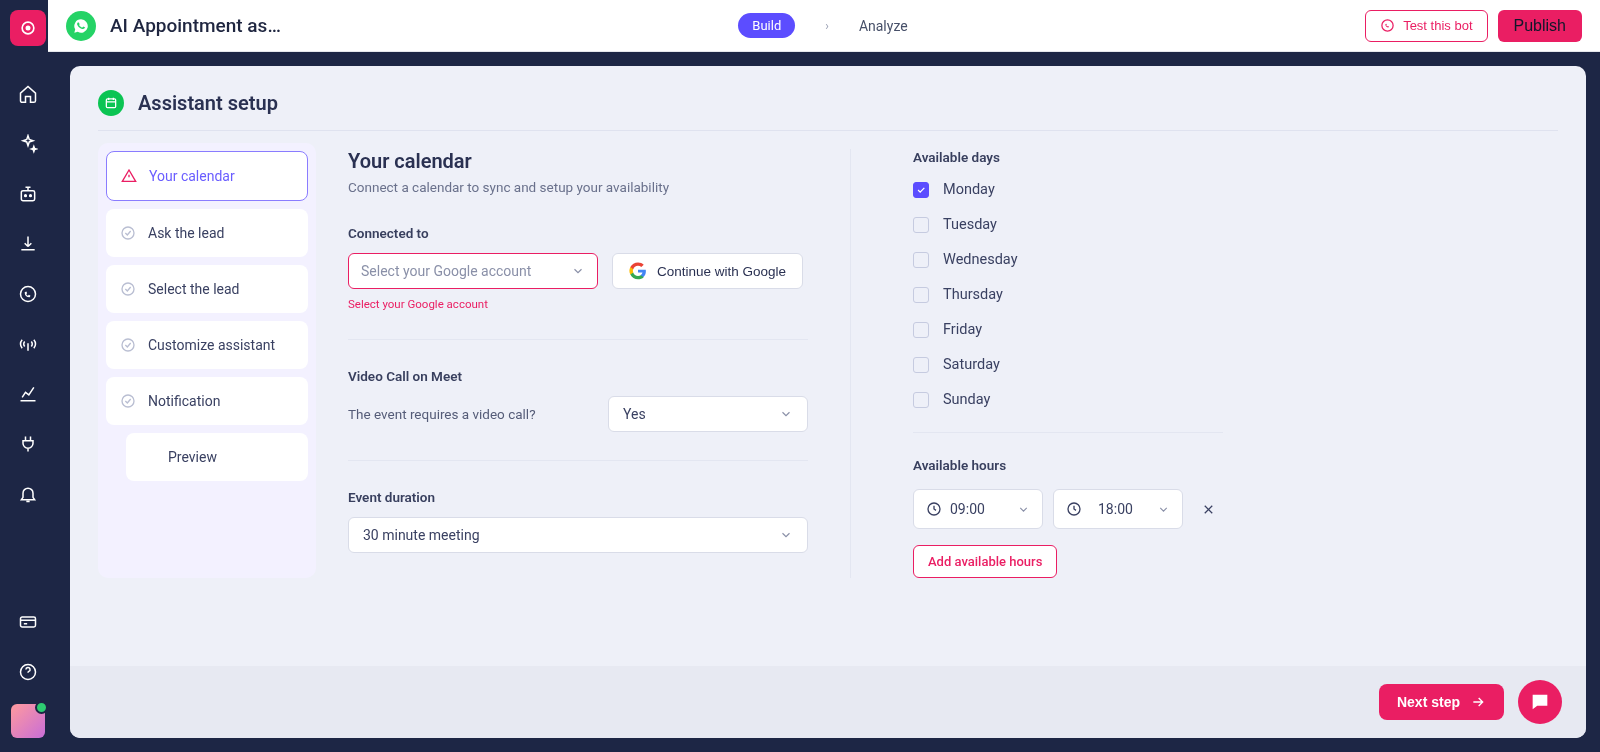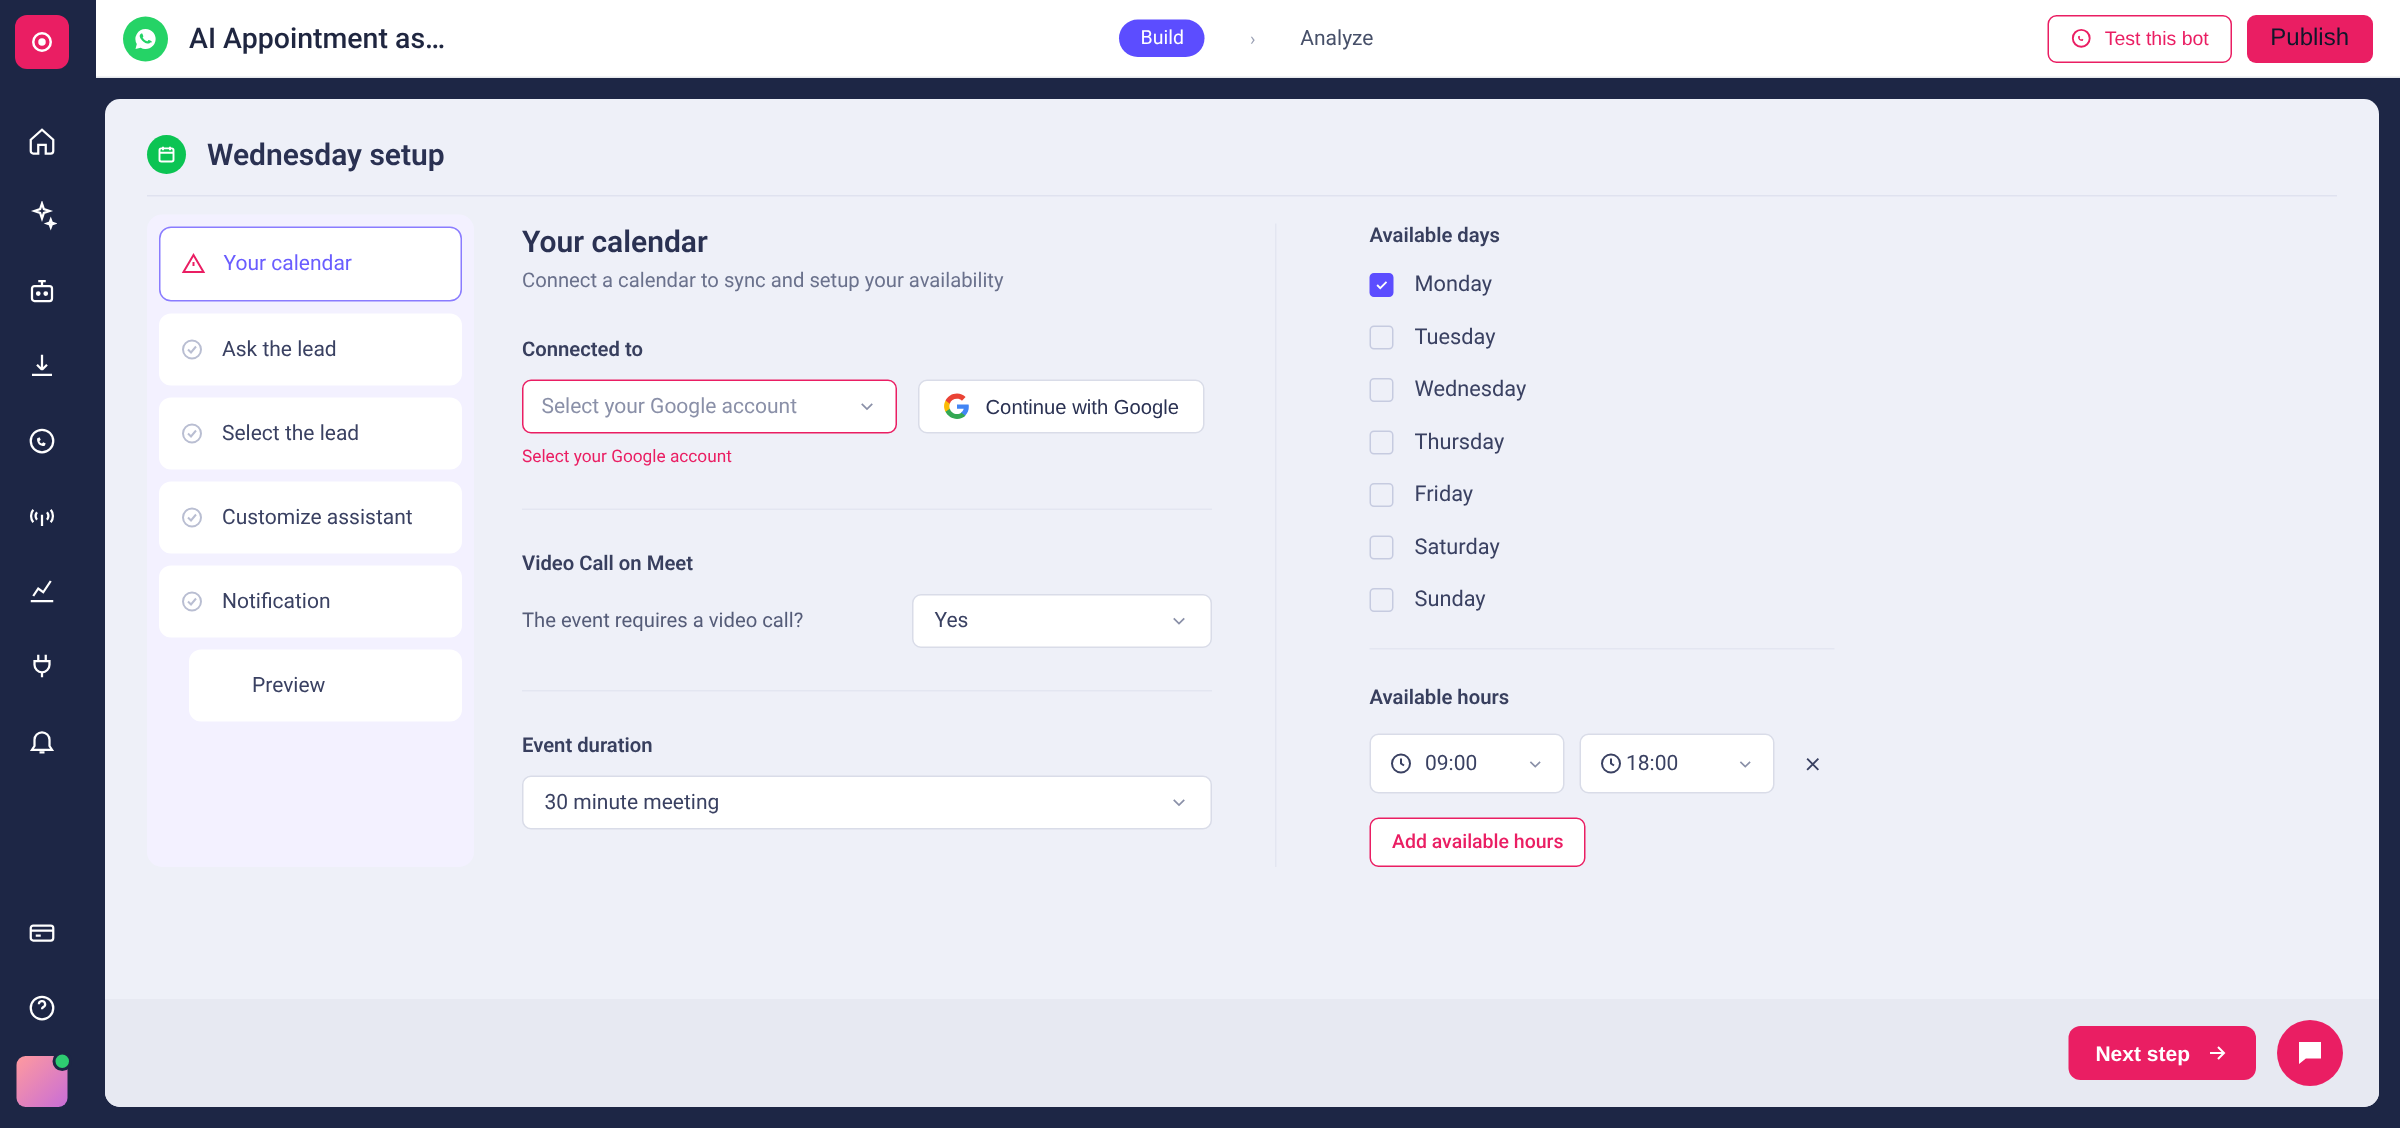--- a/index.html
+++ b/index.html
@@ -7,21 +7,21 @@
 
   
   .nav-sidebar { position: absolute; left: 0; top: 0; width: 56px; height: 100%; background: #1d2645; display: flex; flex-direction: column; align-items: center; padding-top: 10px; }
   .nav-logo { width: 36px; height: 36px; background: #ea1e63; border-radius: 8px; display: flex; align-items: center; justify-content: center; color: #fff; margin-bottom: 30px; }
   .nav-item { width: 36px; height: 36px; display: flex; align-items: center; justify-content: center; color: #fff; margin-bottom: 14px; cursor: pointer; }
   .nav-spacer { flex: 1; }
   .nav-avatar { width: 34px; height: 34px; border-radius: 6px; background: linear-gradient(135deg,#ff9a9e,#c86dd7); margin-bottom: 14px; position: relative; }
   .nav-avatar::after { content:""; position:absolute; top:-3px; right:-3px; width:9px; height:9px; background:#2ecc71; border-radius:50%; border:2px solid #1d2645; }
 
   
-  .header { position: absolute; left: 64px; top: 0; right: 0; height: 52px; background: #fff; border-bottom: 1px solid #e5e7eb; display: flex; align-items: center; padding: 0 18px; }
+  .header { position: absolute; left: 48px; top: 0; right: 0; height: 52px; background: #fff; border-bottom: 1px solid #e5e7eb; display: flex; align-items: center; padding: 0 18px; }
   .wa-icon { width: 30px; height: 30px; background: #25d366; border-radius: 50%; display: flex; align-items: center; justify-content: center; color: #fff; margin-right: 14px; }
   .app-title { font-size: 19px; color: #1f2640; font-weight: 500; }
   .header-center { flex: 1; display: flex; justify-content: center; align-items: center; gap: 30px; }
   .pill { background: #5c4dff; color: #fff; font-size: 13px; padding: 5px 14px; border-radius: 14px; cursor: pointer; }
   .crumb-sep { color: #9aa0b4; font-size: 12px;}
   .crumb { color: #475069; font-size: 14px; cursor: pointer; }
   .header-right { display: flex; gap: 10px; }
   .btn-outline { border: 1px solid #ea1e63; color: #ea1e63; background: #fff; border-radius: 6px; padding: 7px 14px; font-size: 13px; font-weight: 400; display: flex; align-items: center; gap: 8px; cursor: pointer; }
   .btn-primary { background: #ea1e63; color: #0f172a; border: none; border-radius: 6px; padding: 7px 16px; font-size: 16px; font-weight: 500; cursor: pointer; }
 
@@ -179,21 +179,21 @@
 </div>
 
 <div class="main">
   <div class="page-head">
     <div class="page-head-icon">
       <svg width="14" height="14" viewBox="0 0 24 24" fill="none" stroke="#fff" stroke-width="2.2">
           <rect x="4" y="5" width="16" height="15" rx="2"></rect>
           <path d="M8 3v4M16 3v4M4 10h16"></path>
         </svg>
     </div>
-    <div class="page-title">Wednesday setup</div>
+    <div class="page-title">Assistant setup</div>
   </div>
 
   <div class="content-row">
 
     <div class="steps">
       <div class="step step-active">
         <span class="step-icon">
           <svg width="16" height="16" viewBox="0 0 24 24" fill="none" stroke="#ea1e63" stroke-width="2">
               <path d="M12 3L2 20h20L12 3z"></path>
               <path d="M12 10v4M12 17h.01"></path>
@@ -340,21 +340,21 @@
                 <circle cx="12" cy="12" r="9"></circle>
                 <path d="M12 7v5l3 2"></path>
               </svg>
             <span>09:00</span>
           </span>
           <svg width="13" height="13" viewBox="0 0 24 24" fill="none" stroke="#8a90a8" stroke-width="2">
               <path d="M6 9l6 6 6-6"></path>
             </svg>
         </div>
         <div class="time-select">
-          <span style="display:flex;align-items:center;gap:2px;">
+          <span style="display:flex;align-items:center;gap:16px;">
             <svg width="16" height="16" viewBox="0 0 24 24" fill="none" stroke="#3a4162" stroke-width="2">
                 <circle cx="12" cy="12" r="9"></circle>
                 <path d="M12 7v5l3 2"></path>
               </svg>
             <span>18:00</span>
           </span>
           <svg width="13" height="13" viewBox="0 0 24 24" fill="none" stroke="#8a90a8" stroke-width="2">
               <path d="M6 9l6 6 6-6"></path>
             </svg>
         </div>

